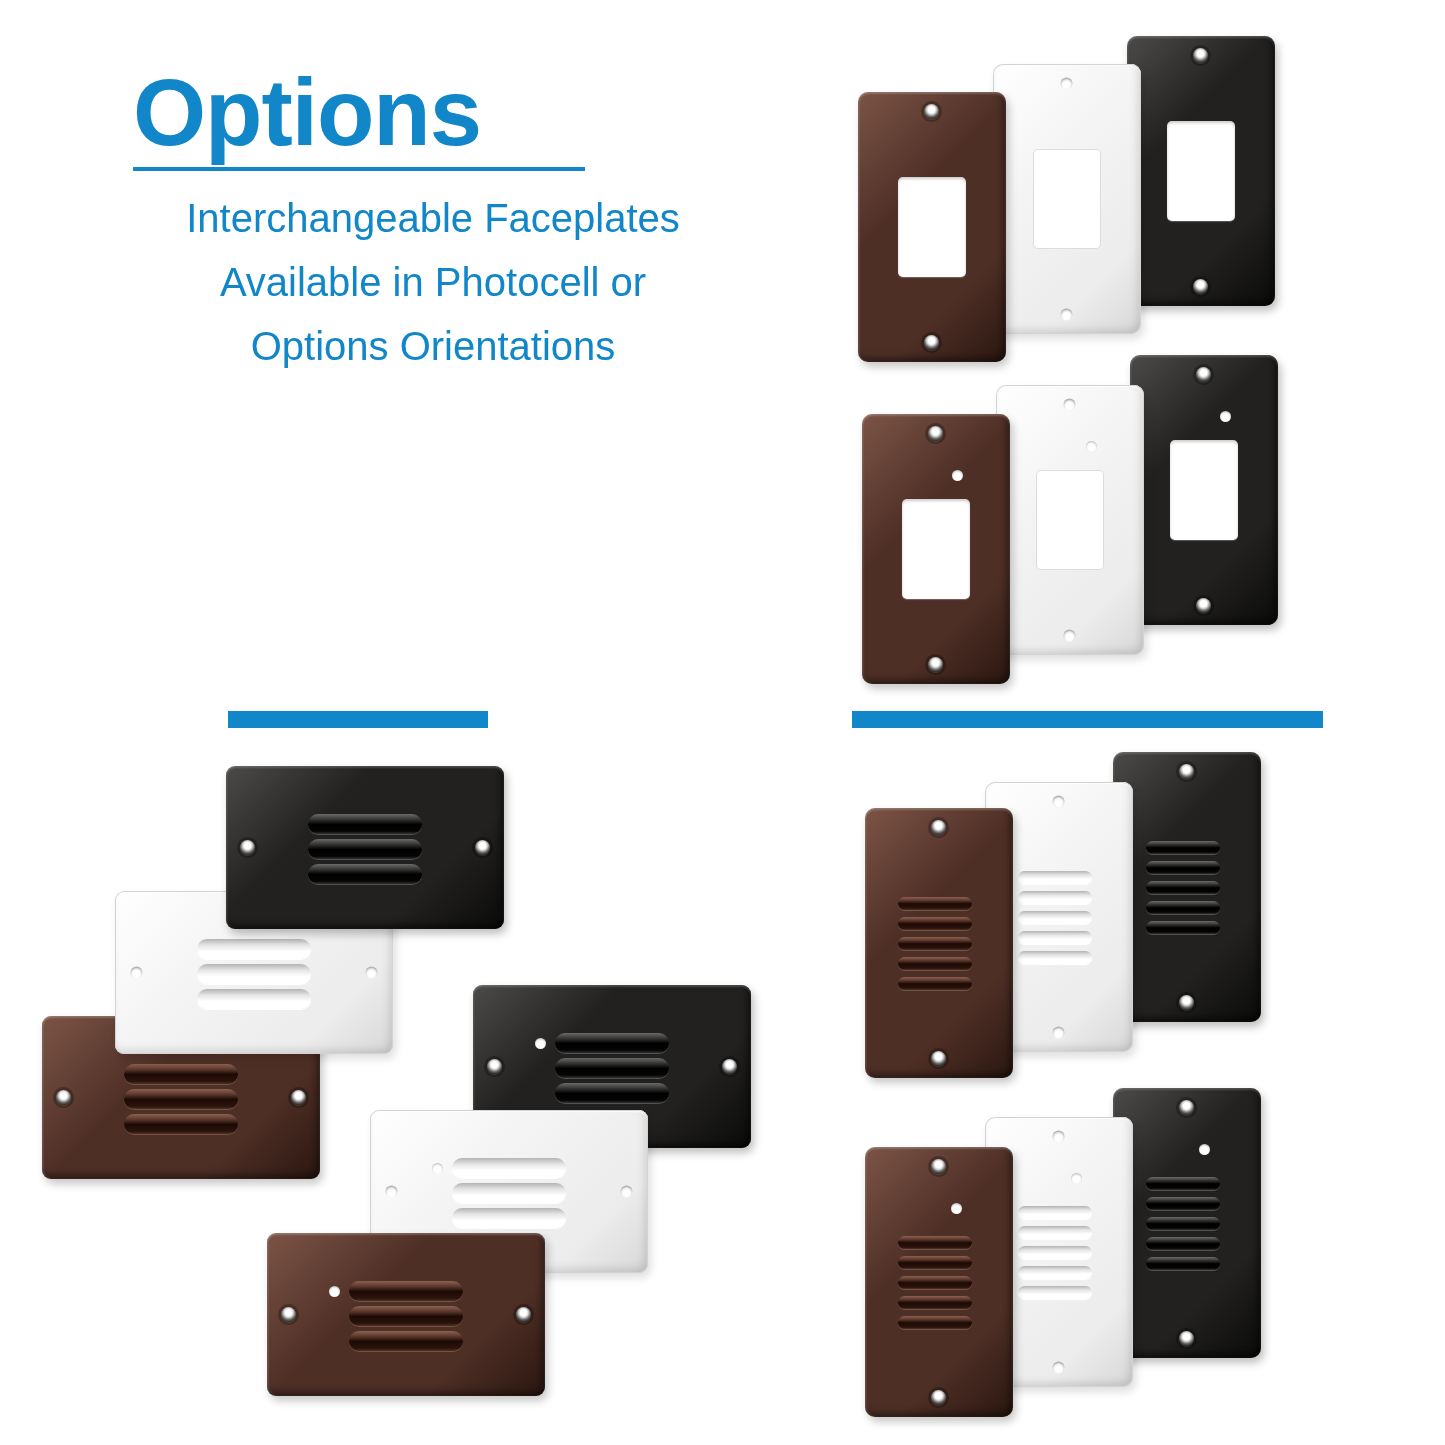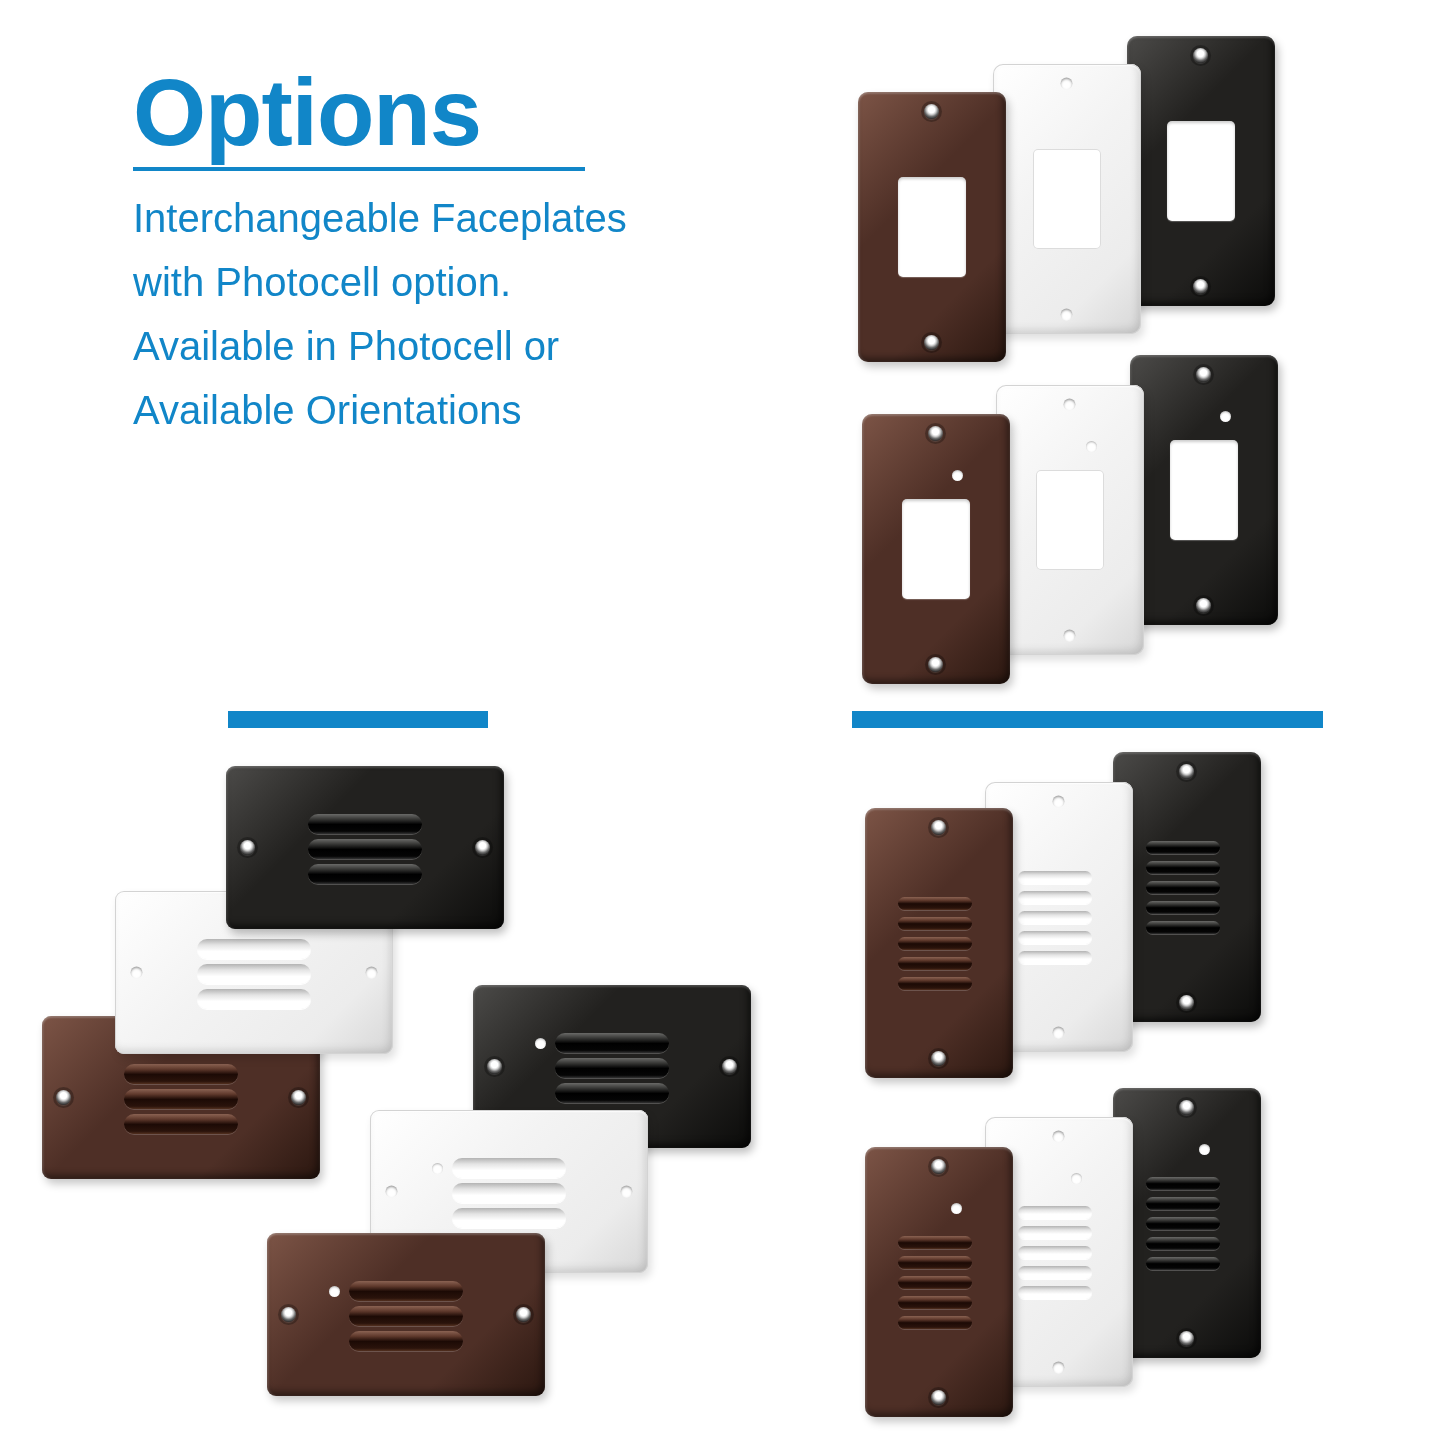--- a/index.html
+++ b/index.html
@@ -13,21 +13,21 @@
     position:absolute;left:133px;top:64px;
     font-size:94px;font-weight:700;line-height:1.05;
     color:var(--accent);letter-spacing:-1px;
   }
   .title-underline{
     position:absolute;left:133px;top:167px;width:452px;height:4px;
     background:var(--accent);
   }
   .intro{
     position:absolute;left:133px;top:186px;width:600px;
-    font-size:40px;line-height:64px;color:var(--accent);font-weight:400;
+    font-size:40px;line-height:64px;color:var(--accent);font-weight:400;text-align:center;
   }
 
   
   .divider{position:absolute;height:17px;background:var(--accent);}
   .divider.left{left:228px;top:711px;width:260px;}
   .divider.right{left:852px;top:711px;width:471px;}
 
   
   .plate{position:absolute;border-radius:10px;}
   .plate.v{width:148px;height:270px;}
@@ -111,23 +111,22 @@
 </style>
 </head>
 <body>
 
 <div class="canvas">
 
   <div class="title">Options</div>
   <div class="title-underline"></div>
   <div class="intro">
     <div>Interchangeable Faceplates</div>
-    <div>with Photocell option.</div>
     <div>Available in Photocell or</div>
-    <div>Available Orientations</div>
+    <div>Options Orientations</div>
   </div>
 
   <div class="divider left"></div>
   <div class="divider right"></div>
 
   <div>
 
     <div class="plate v black z1" style="left:1127px;top:36px">
       <span class="screw top"></span>
       <div class="cutout"></div>

